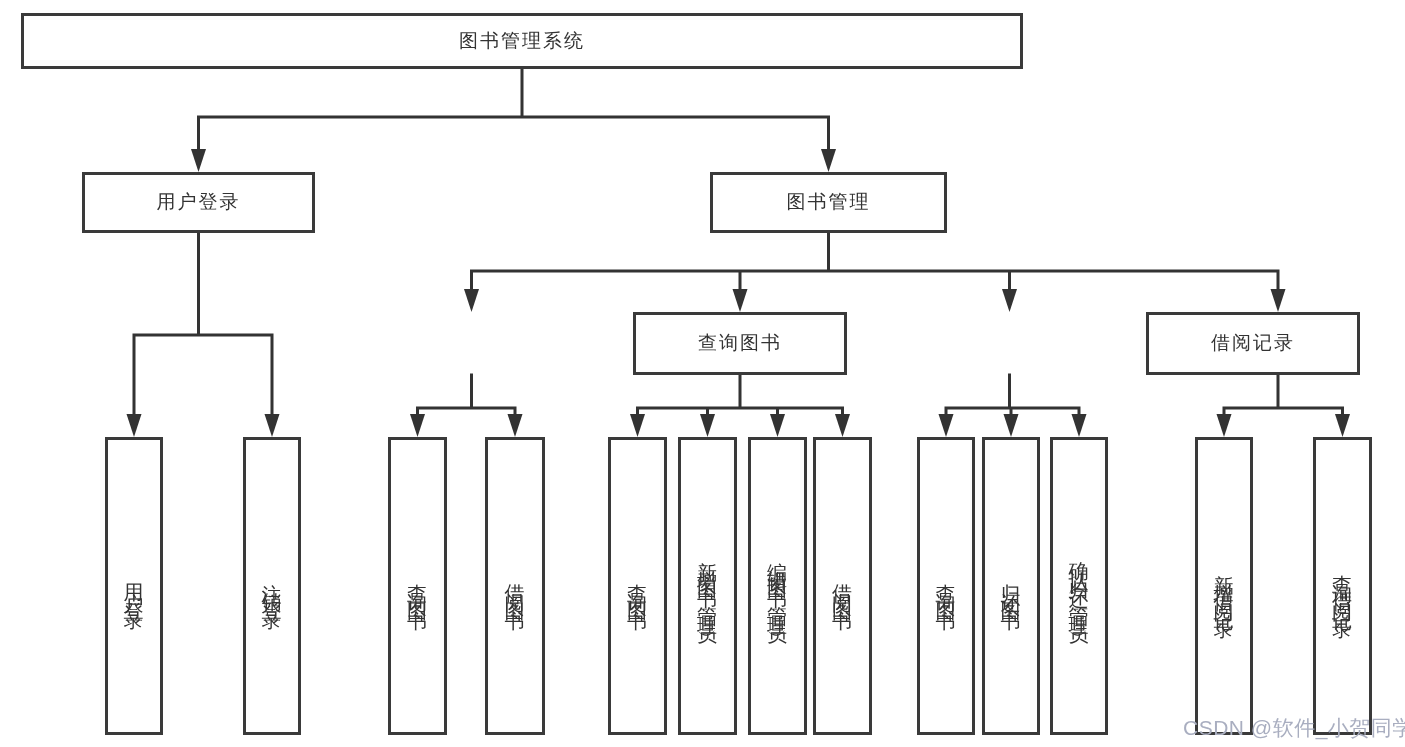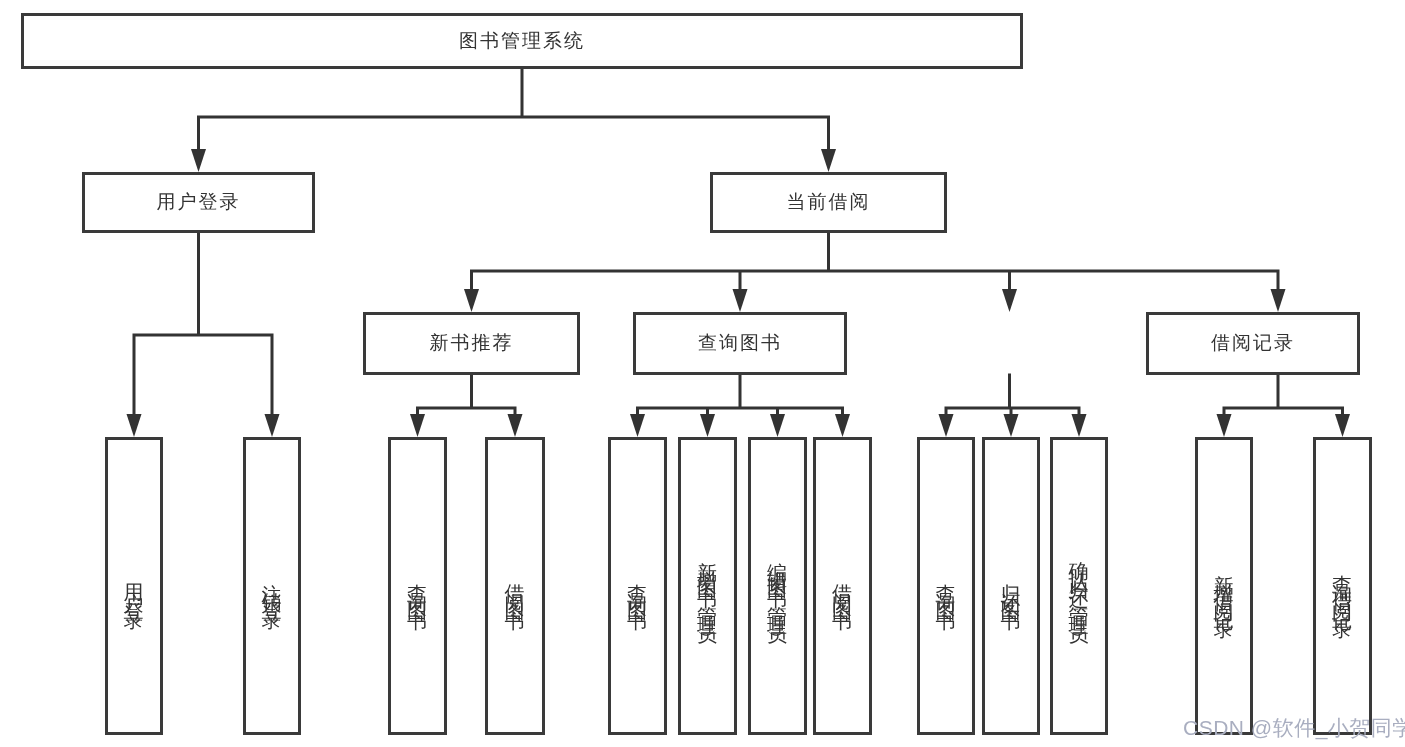--- a/index.html
+++ b/index.html
@@ -92,23 +92,22 @@
     <polygon points="1071.5,414 1086.5,414 1079,437"></polygon>
 
     <path d="M1278 375 V408 M1224 408 H1342.5 M1224 408 V416 M1342.5 408 V416"></path>
     <polygon points="1216.5,414 1231.5,414 1224,437"></polygon>
     <polygon points="1335,414 1350,414 1342.5,437"></polygon>
   </svg>
 
   <div class="box h" style="left:21px;top:13px;width:1002px;height:56px">图书管理系统</div>
 
   <div class="box h" style="left:82px;top:172px;width:233px;height:61px">用户登录</div>
-  <div class="box h" style="left:710px;top:172px;width:237px;height:61px">当前借阅</div>
+  <div class="box h" style="left:710px;top:172px;width:237px;height:61px">图书管理</div>
 
-  <div class="box h" style="left:363px;top:312px;width:217px;height:63px">新书推荐</div>
   <div class="box h" style="left:633px;top:312px;width:214px;height:63px">查询图书</div>
   <div class="box h" style="left:1146px;top:312px;width:214px;height:63px">借阅记录</div>
 
   <div class="box v" style="left:105px;top:437px;width:58px;height:298px">用户登录</div>
   <div class="box v" style="left:243px;top:437px;width:58px;height:298px">注销登录</div>
 
   <div class="box v" style="left:388px;top:437px;width:59px;height:298px">查询图书</div>
   <div class="box v" style="left:485px;top:437px;width:60px;height:298px">借阅图书</div>
 
   <div class="box v" style="left:608px;top:437px;width:59px;height:298px">查询图书</div>

